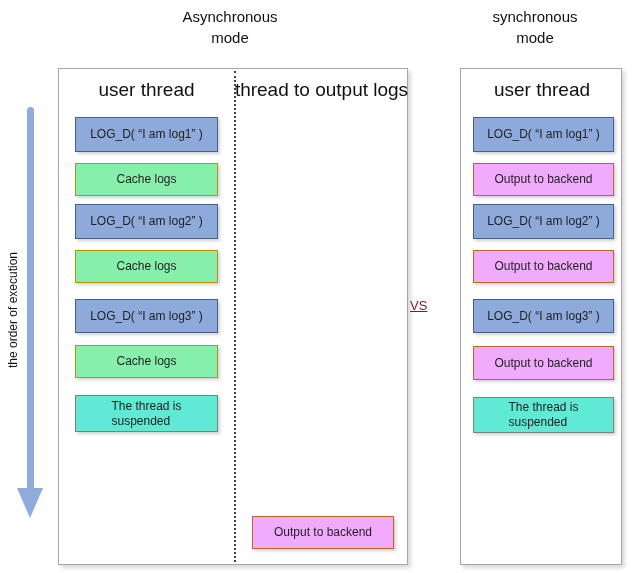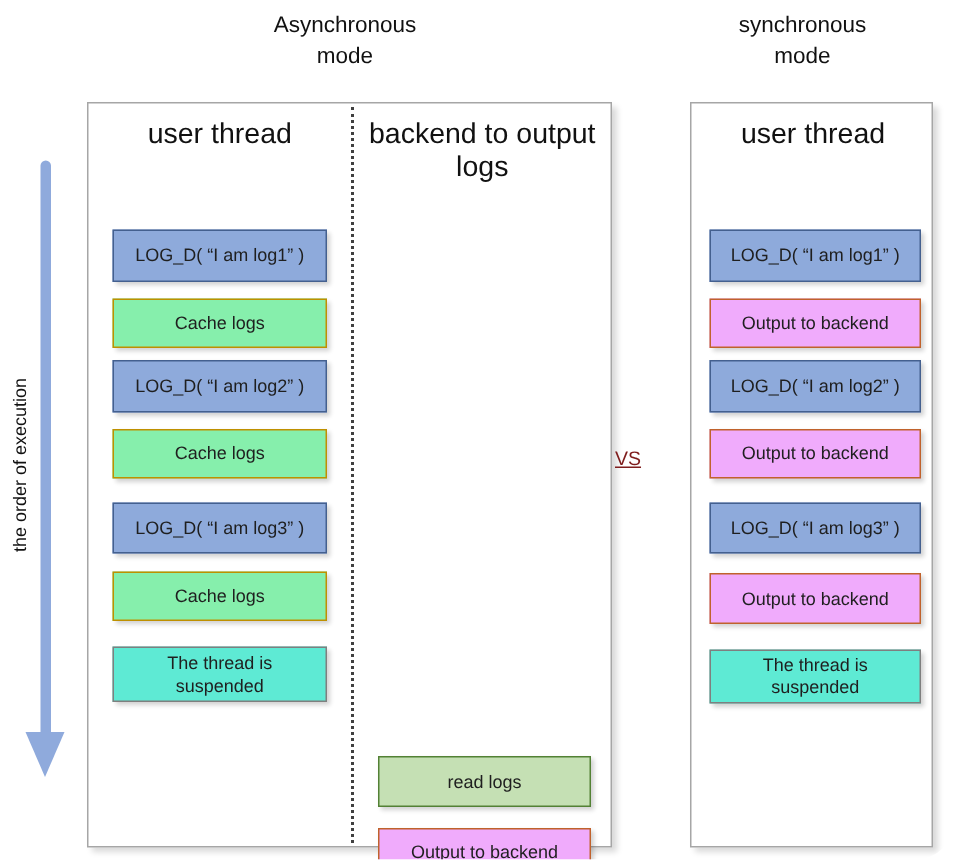--- a/index.html
+++ b/index.html
@@ -49,24 +49,23 @@
   .box {
     position: absolute;
     display: flex;
     align-items: center;
     justify-content: center;
     box-sizing: border-box;
     border: 1px solid #666666;
     box-shadow: 2px 2px 3px rgba(0,0,0,0.18);
     font-size: 12px;
     line-height: 15px;
-    text-align: center;
+    text-align: left;
     white-space: pre-line;
     color: #1f1f1f;
-    margin-top: 36px;
   }
   .box.blue   { background: #8EAADB; border-color: #44608F; }
   .box.yellow { background: #86efac; border-color: #BF9000; }
   .box.orange { background: #f0abfc; border-color: #C0622C; }
   .box.green  { background: #C5E0B4; border-color: #538135; }
   .box.gray   { background: #5eead4; border-color: #7F7F7F; }
   .vs-label {
     position: absolute;
     left: 410px;
     top: 298px;
@@ -116,33 +115,32 @@
 mode</div>
 
   <div>
     <div class="arrow-line"></div>
     <div class="arrow-head"></div>
     <div class="arrow-text">the order of execution</div>
   </div>
 
   <div class="panel" style="left:58px; width:350px;">
     <div class="panel-header" style="left:0; width:175px;">user thread</div>
-    <div class="panel-header" style="left:175px; width:175px;">backend to output logs</div>
+    <div class="panel-header" style="left:175px; width:175px;">thread to output logs</div>
     <div class="dotted-divider" style="left:175px;"></div>
 
     <div class="box blue" style="left:16px; top:48px;  width:143px; height:35px;">LOG_D( “I am log1” )</div>
     <div class="box yellow" style="left:16px; top:94px;  width:143px; height:33px;">Cache logs</div>
     <div class="box blue" style="left:16px; top:135px; width:143px; height:35px;">LOG_D( “I am log2” )</div>
     <div class="box yellow" style="left:16px; top:181px; width:143px; height:33px;">Cache logs</div>
     <div class="box blue" style="left:16px; top:230px; width:143px; height:34px;">LOG_D( “I am log3” )</div>
     <div class="box yellow" style="left:16px; top:276px; width:143px; height:33px;">Cache logs</div>
     <div class="box gray" style="left:16px; top:326px; width:143px; height:37px;">The thread is
 suspended</div>
 
-    <div class="box green" style="left:193px; top:399px; width:142px; height:34px;">read logs</div>
     <div class="box orange" style="left:193px; top:447px; width:142px; height:33px;">Output to backend</div>
   </div>
 
   <div class="vs-label">VS</div>
 
   <div class="panel" style="left:460px; width:162px;">
     <div class="panel-header" style="left:0; width:162px;">user thread</div>
 
     <div class="box blue" style="left:12px; top:48px;  width:141px; height:35px;">LOG_D( “I am log1” )</div>
     <div class="box orange" style="left:12px; top:94px;  width:141px; height:33px;">Output to backend</div>

